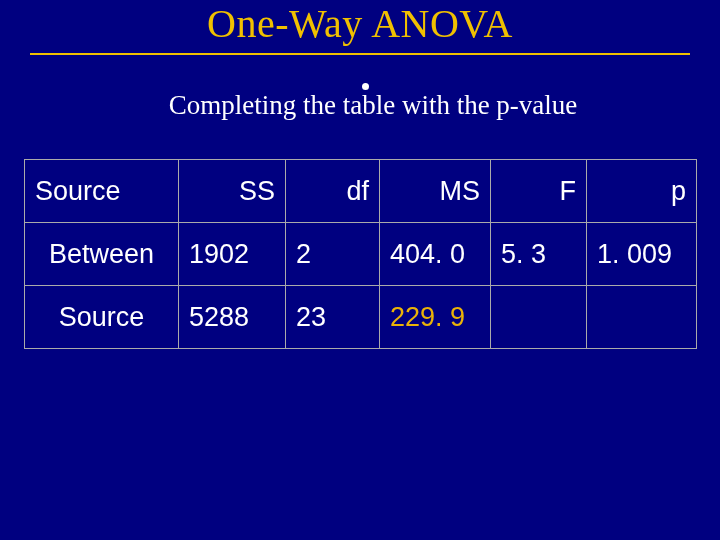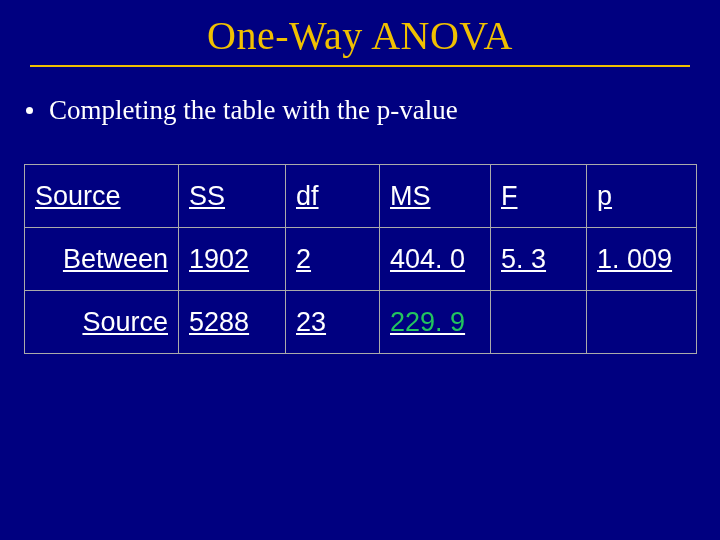--- a/index.html
+++ b/index.html
@@ -15,49 +15,49 @@
   .slide {
     width: 720px;
     height: 540px;
     position: relative;
     box-sizing: border-box;
   }
   .title {
     text-align: center;
     font-size: 40px;
     color: #f0c000;
-    padding-top: 12px;
+    padding-top: 0;
     letter-spacing: 0.5px;
   }
   .title-underline {
     width: 660px;
     margin: 6px auto 0 auto;
     border-bottom: 2px solid #f0c000;
   }
   .bullet-row {
     margin: 28px 0 0 26px;
     font-size: 27px;
     color: #ffffff;
     display: flex;
     align-items: center;
+    flex-direction: column;
   }
   .bullet-dot {
     width: 7px;
     height: 7px;
     background: #fff;
     border-radius: 50%;
     margin-right: 16px;
     flex: 0 0 auto;
   }
   .anova-table {
     margin: 38px 0 4px 24px;
     border-collapse: collapse;
     width: 672px;
     table-layout: fixed;
-    text-decoration: underline;
   }
   .anova-table col.c-source { width: 154px; }
   .anova-table col.c-ss     { width: 107px; }
   .anova-table col.c-df     { width: 94px;  }
   .anova-table col.c-ms     { width: 111px; }
   .anova-table col.c-f      { width: 96px;  }
   .anova-table col.c-p      { width: 110px; }
   .anova-table th, .anova-table td {
     border: 1px solid #aaa;
     font-size: 27px;
@@ -67,27 +67,27 @@
     font-family: Verdana, Geneva, sans-serif;
     font-weight: normal;
   }
   .anova-table th {
     text-align: left;
   }
   .anova-table th.center, .anova-table td.num {
     text-align: left;
   }
   .anova-table th.hcenter {
-    text-align: left;
+    text-align: right;
   }
   .anova-table td.src {
-    text-align: right;
+    text-align: center;
   }
   .dim {
-    color: #22c55e;
+    color: #eab308;
   }
   .blank {
     background: #000080;
   }
 </style>
 </head>
 <body>
 
 <div class="slide">
 

